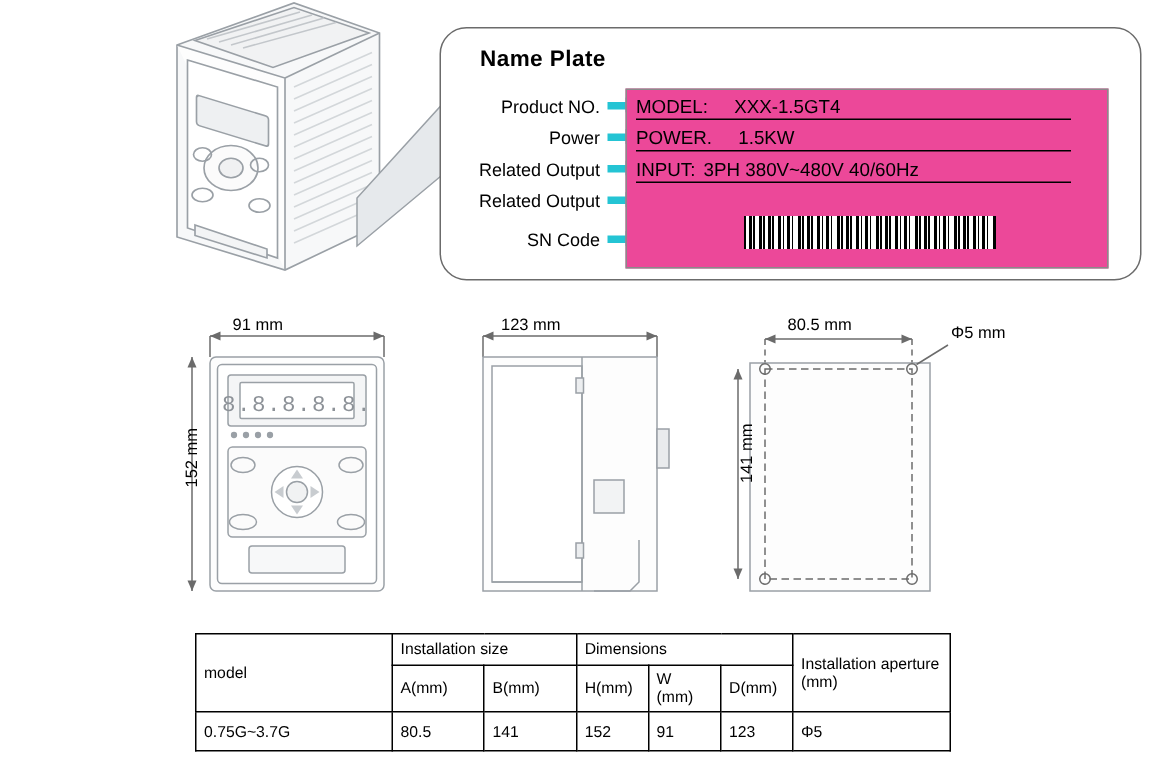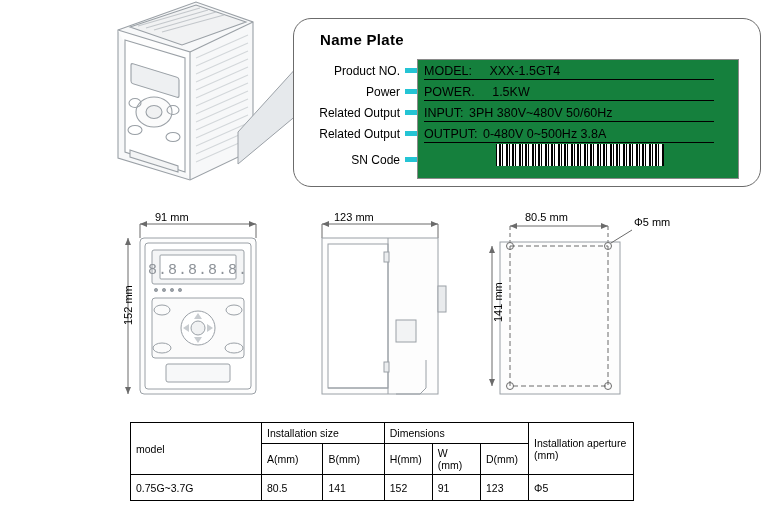--- a/index.html
+++ b/index.html
@@ -48,21 +48,21 @@
     border-top: 5.5px solid transparent;
     border-bottom: 5.5px solid transparent;
     border-left: 10px solid #24c4d4;
   }
 
   
   #label-plate {
     position: absolute;
     left: 123px; top: 40px; width: 320px; height: 118px;
     border: 1px solid #8a8a8a;
-    background: #15803d;
+    background: #ec4899;
   }
   .plate-row {
     position: absolute;
     left: 6px;
     width: 290px;
     font-size: 12.5px;
     white-space: nowrap;
     border-bottom: 1px solid #000;
     padding-bottom: 1px;
   }
@@ -186,25 +186,21 @@
     <div class="plate-row" style="top:4px;">
       <span class="k">MODEL:</span>
       <span class="v">XXX-1.5GT4</span>
     </div>
     <div class="plate-row" style="top:25px;">
       <span class="k">POWER.</span>
       <span class="v">1.5KW</span>
     </div>
     <div class="plate-row" style="top:46px;">
       <span class="k">INPUT:</span>
-      <span class="v" style="margin-left:2px;">3PH  380V~480V  50/60Hz</span>
-    </div>
-    <div class="plate-row" style="top:67px;">
-      <span class="k">OUTPUT:</span>
-      <span class="v" style="margin-left:2px;">0-480V  0~500Hz  3.8A</span>
+      <span class="v" style="margin-left:2px;">3PH  380V~480V  40/60Hz</span>
     </div>
 
     <div id="barcode-wrap">
       <div id="barcode"></div>
     </div>
   </div>
 </div>
 
 <svg class="abs" style="left:118px; top:212px;" width="175" height="195" viewBox="0 0 175 195">
   <g fill="none" stroke="#9aa0a6" stroke-width="1">

